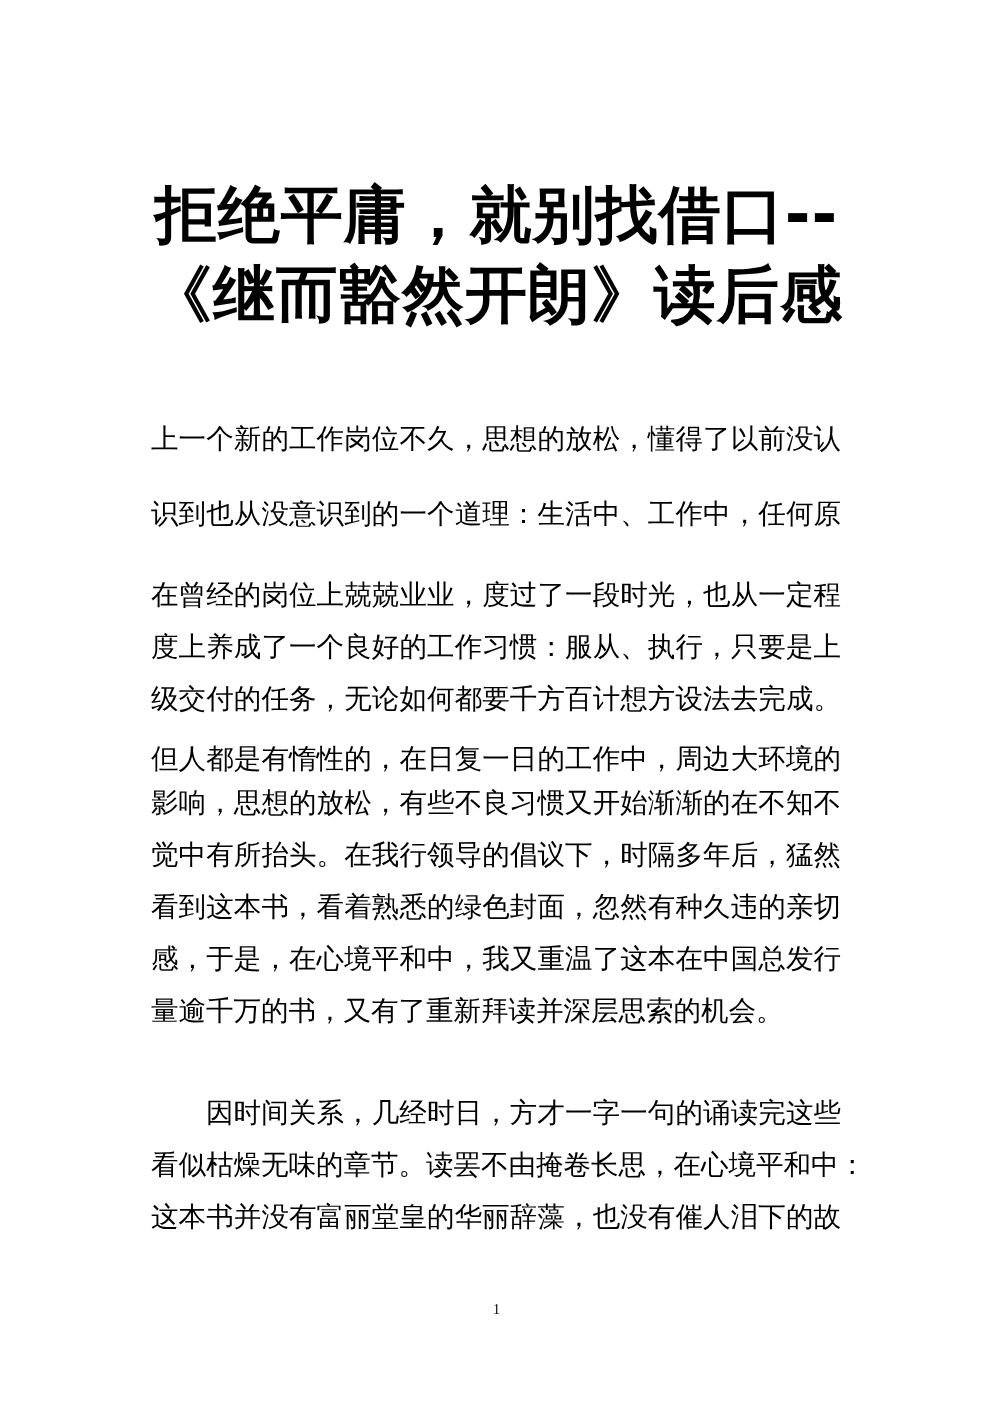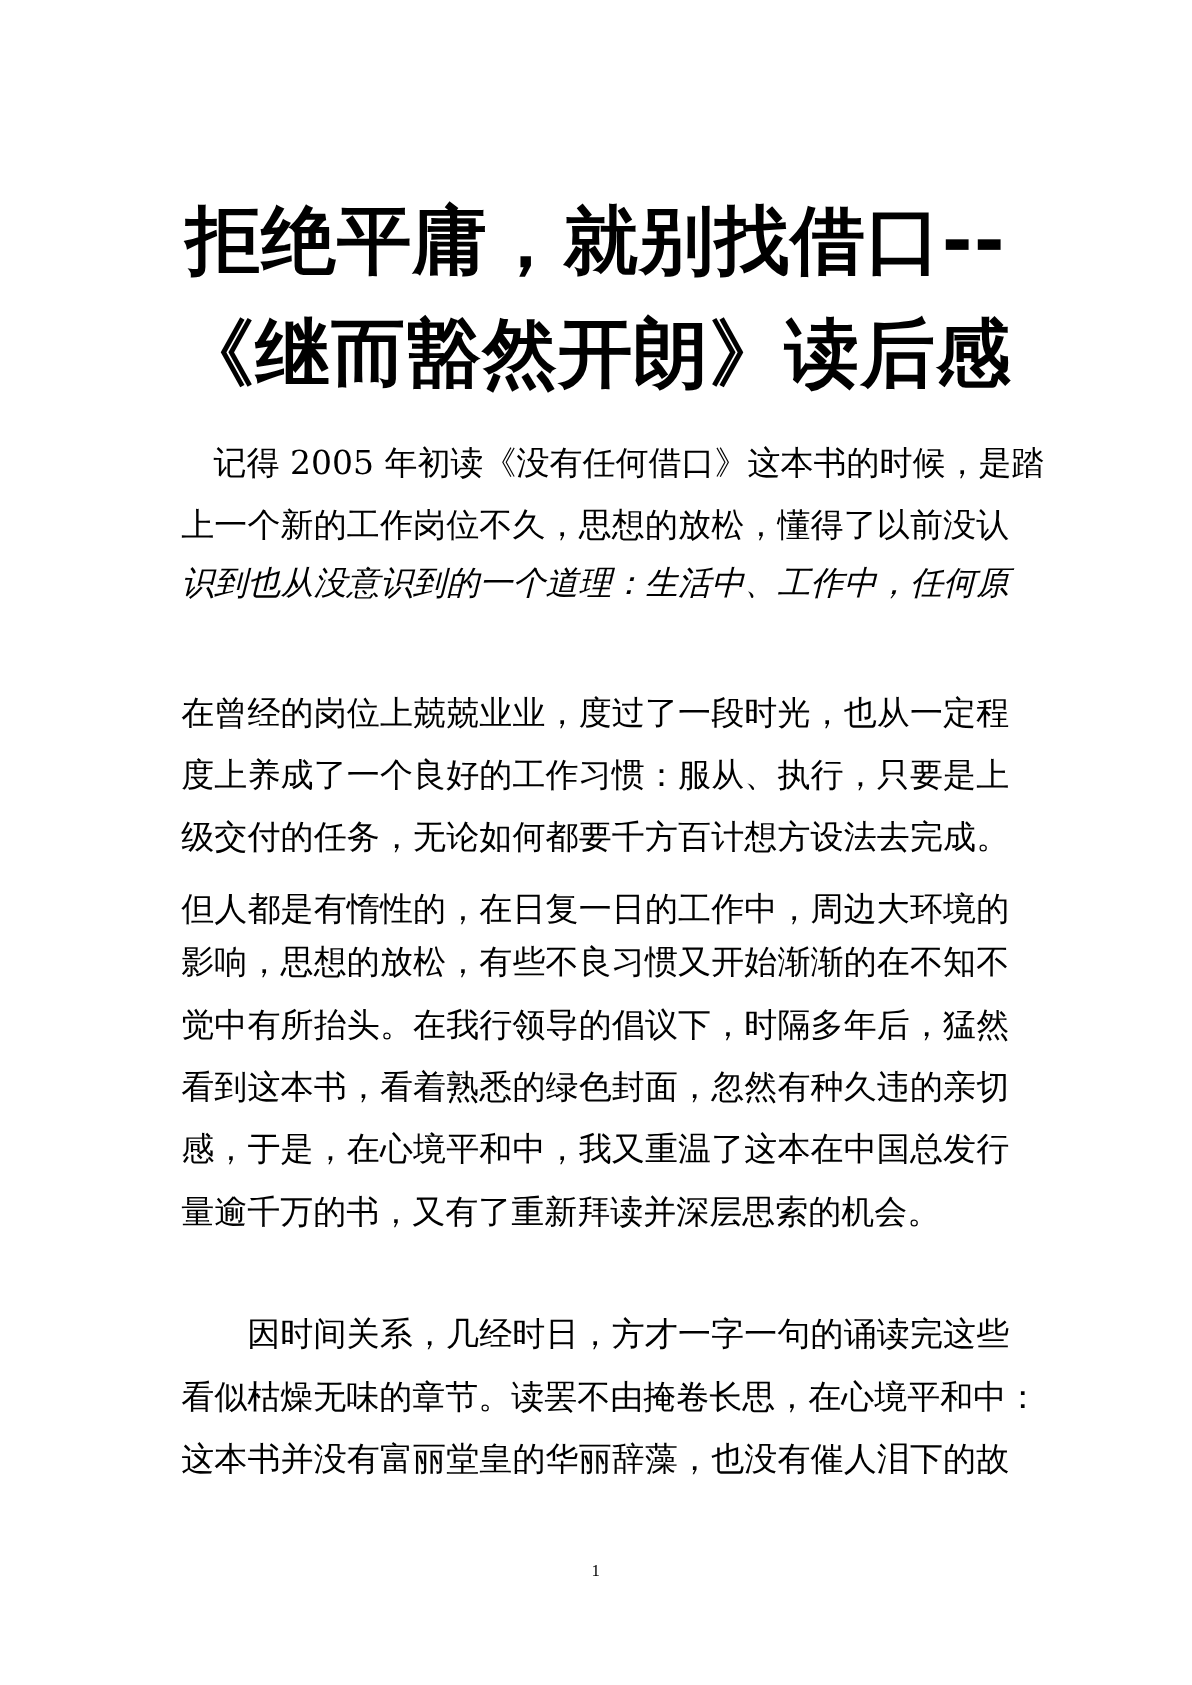--- a/index.html
+++ b/index.html
@@ -27,21 +27,21 @@
       left: 0;
       width: 993px;
       text-align: center;
       font-family: "DejaVu Sans", "Liberation Sans", sans-serif;
       font-weight: bold;
       font-size: 62px;
       line-height: 80px;
       letter-spacing: 1px;
       white-space: nowrap;
     }
-    .title-line.l1 { top: 161px; text-align: center; }
+    .title-line.l1 { top: 175px; text-align: center; }
     .title-line.l2 { top: 255px; }
     .body-line {
       position: absolute;
       left: 151px;
       width: 690px;
       font-size: 27.5px;
       line-height: 52px;
       height: 52px;
       white-space: nowrap;
       text-align: justify;
@@ -62,23 +62,22 @@
     }
   </style>
 </head>
 <body>
 
 <div class="page">
 
   <div class="title-line l1">拒绝平庸，就别找借口--</div>
   <div class="title-line l2">《继而豁然开朗》读后感</div>
 
-  <div class="body-line indent1" style="top:360px;">记得 2005 年初读《没有任何借口》这本书的时候，是踏</div>
   <div class="body-line" style="top:412px;">上一个新的工作岗位不久，思想的放松，懂得了以前没认</div>
-  <div class="body-line" style="top:460px;font-style:italic;">识到也从没意识到的一个道理：生活中、工作中，任何原</div>
+  <div class="body-line" style="top:487px;">识到也从没意识到的一个道理：生活中、工作中，任何原</div>
   <div class="body-line" style="top:568px;">在曾经的岗位上兢兢业业，度过了一段时光，也从一定程</div>
   <div class="body-line" style="top:672px;">级交付的任务，无论如何都要千方百计想方设法去完成。</div>
   <div class="body-line" style="top:620px;">度上养成了一个良好的工作习惯：服从、执行，只要是上</div>
   <div class="body-line" style="top:732px;">但人都是有惰性的，在日复一日的工作中，周边大环境的</div>
   <div class="body-line" style="top:776px;">影响，思想的放松，有些不良习惯又开始渐渐的在不知不</div>
   <div class="body-line" style="top:828px;">觉中有所抬头。在我行领导的倡议下，时隔多年后，猛然</div>
   <div class="body-line" style="top:880px;">看到这本书，看着熟悉的绿色封面，忽然有种久违的亲切</div>
   <div class="body-line last" style="top:984px;">量逾千万的书，又有了重新拜读并深层思索的机会。</div>
   <div class="body-line" style="top:932px;">感，于是，在心境平和中，我又重温了这本在中国总发行</div>
 

